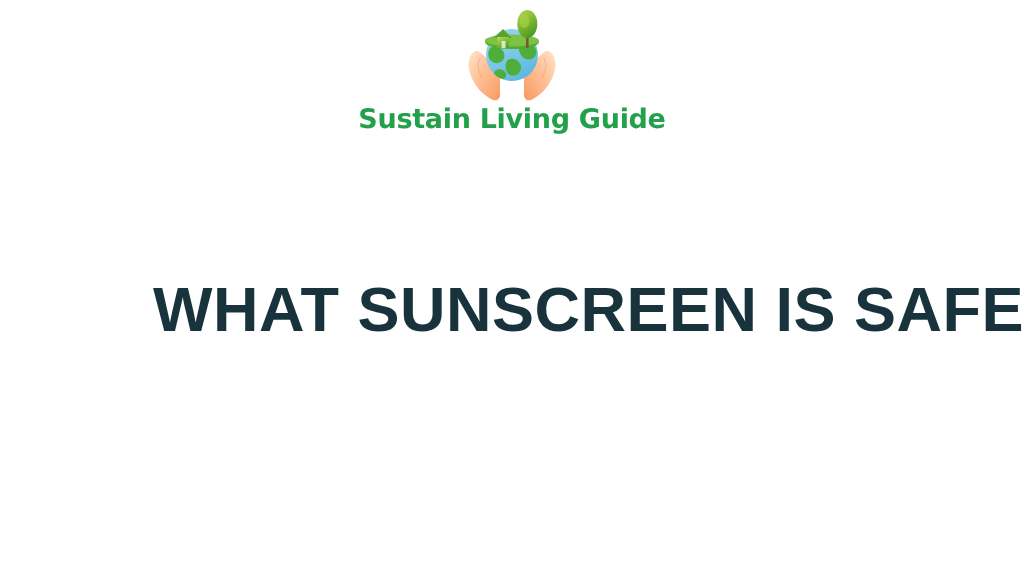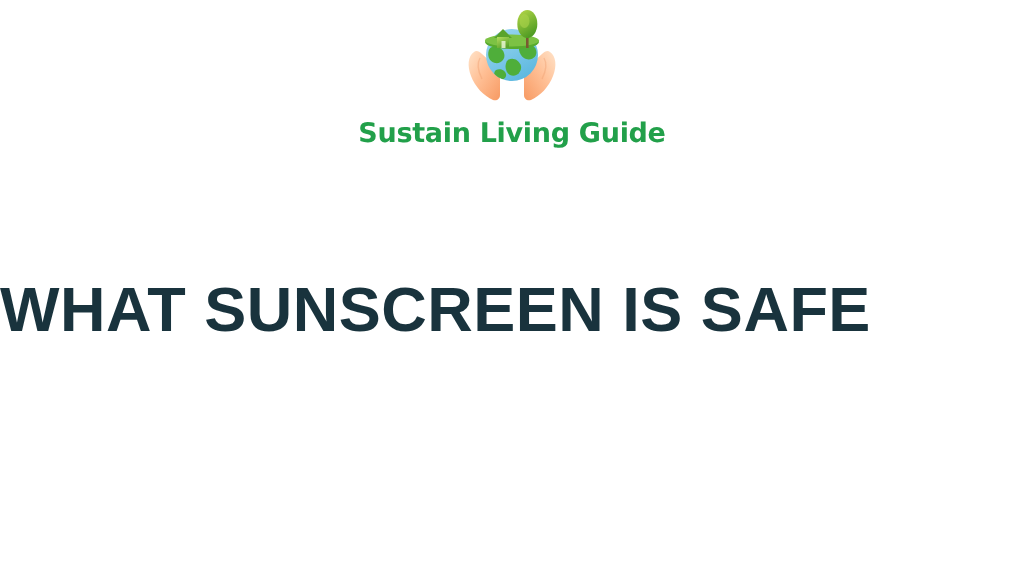--- a/index.html
+++ b/index.html
@@ -19,21 +19,20 @@
 
   
   .brand {
     position:absolute;
     top:8px;
     left:0;
     width:1024px;
     display:flex;
     flex-direction:column;
     align-items:center;
-    gap:14px;
   }
 
   .brand-mark {
     width:124px;
     height:94px;
     position:relative;
     display:block;
   }
 
   .brand-wordmark {
@@ -47,21 +46,21 @@
     white-space:nowrap;
     text-rendering:geometricPrecision;
   }
 
   
   .headline {
     position:absolute;
     top:262px;
     left:0;
     width:1024px;
-    text-align:left;
+    text-align:right;
     font-family:"Liberation Sans", sans-serif;
     font-weight:700;
     font-size:63px;
     line-height:95px;
     letter-spacing:0.5px;
     color:#19333d;
     text-transform:uppercase;
   }
 
   .headline-line { display:block; white-space:nowrap; }

